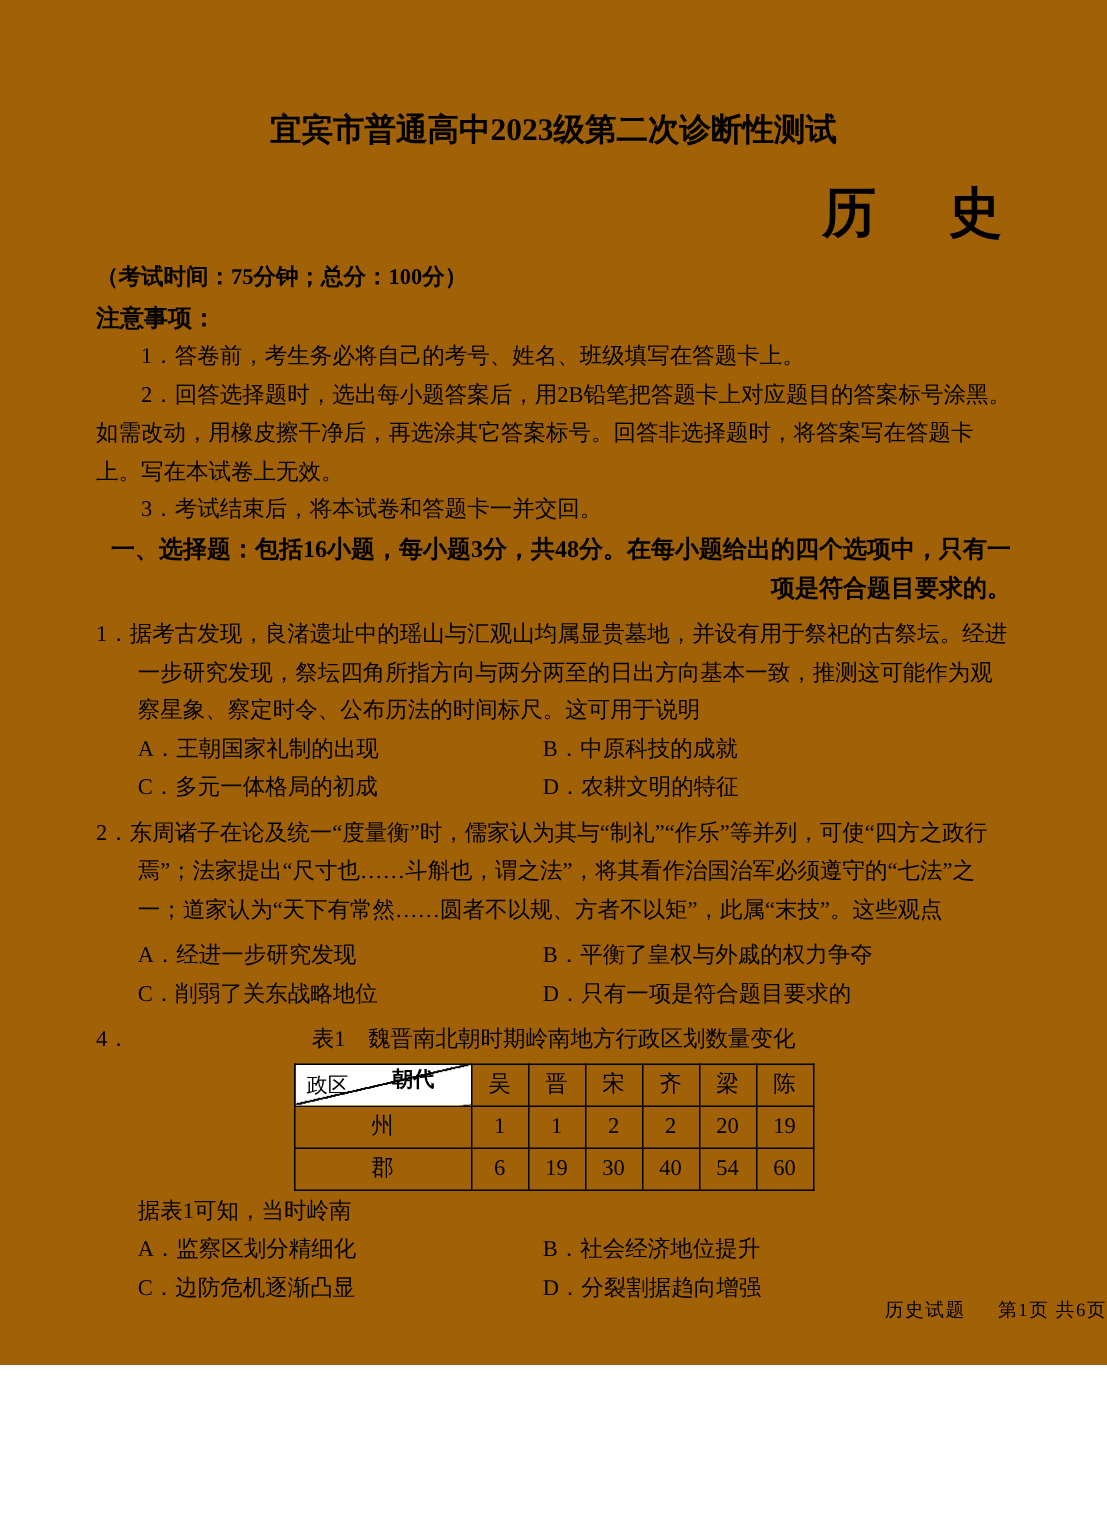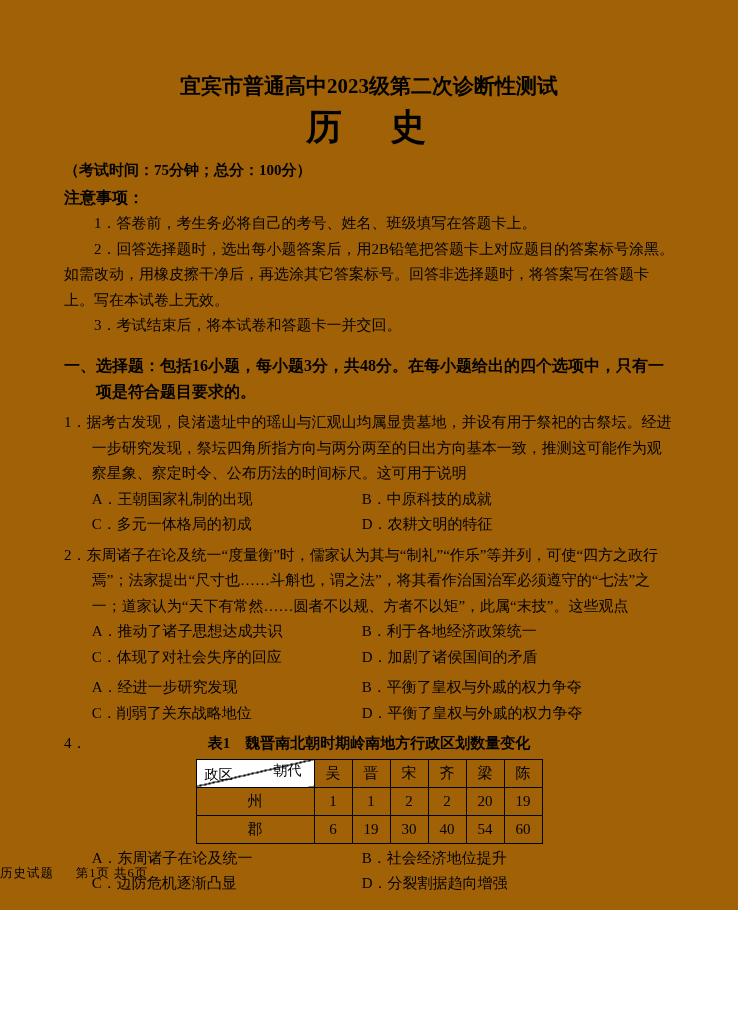--- a/index.html
+++ b/index.html
@@ -17,65 +17,66 @@
     position: relative;
     overflow: hidden;
   }
   .title {
     text-align: center;
     font-weight: bold;
     font-size: 21px;
     line-height: 1.35;
   }
   .subject {
-    text-align: center;
+    text-align: right;
     font-weight: bold;
     font-size: 36px;
     letter-spacing: 6px;
     line-height: 1.25;
-    margin-top: 5px;
+    margin-top: 20px;
   }
   .exam-info {
     font-weight: bold;
     font-size: 15px;
     margin-top: 8px;
   }
   .notice-head {
     font-weight: bold;
     font-size: 16px;
     margin-top: 0;
   }
   .notice {
     text-indent: 2em;
   }
   .section-heading {
     font-weight: bold;
     font-size: 16px;
-    margin-top: 14px;
+    margin-top: 0;
     padding-left: 2em;
     text-indent: -2em;
     line-height: 1.65;
+    text-align: right;
   }
   .question { margin-top: 5px; }
   .stem {
     padding-left: 1.85em;
     text-indent: -1.85em;
   }
   .opts {
     display: grid;
     grid-template-columns: 270px 1fr;
     padding-left: 1.85em;
   }
   .q4-head {
     position: relative;
     text-align: center;
     margin-top: 5px;
   }
   .q4-num { position: absolute; left: 0; top: 0; }
-  .q4-caption { font-weight: bold; }
+  .q4-caption { font-weight: normal; }
   table.admin-table {
     border-collapse: collapse;
     margin: 2px auto 2px auto;
     font-size: 15px;
   }
   table.admin-table td {
     border: 1px solid #000;
     text-align: center;
     height: 28px;
     min-width: 38px;
@@ -84,28 +85,28 @@
   td.diag {
     width: 118px;
     position: relative;
     padding: 0;
     background: linear-gradient(to bottom right,
       #ffffff calc(50% - 0.7px),
       #000000 calc(50% - 0.7px),
       #000000 calc(50% + 0.7px),
       #ffffff calc(50% + 0.7px));
   }
-  .corner-top { position: absolute; top: 0px; right: 12px; font-size: 14px; line-height: 1.6; }
+  .corner-top { position: absolute; top: 0px; right: 24px; font-size: 14px; line-height: 1.6; font-weight: bold; }
   .corner-bottom { position: absolute; bottom: 0px; left: 8px; font-size: 14px; line-height: 1.6; }
   .post-table { padding-left: 1.85em; }
   .footer {
     position: absolute;
     left: 0; right: 0;
     bottom: 26px;
-    text-align: left;
+    text-align: right;
     font-size: 12.5px;
     letter-spacing: 1px;
   }
   .footer span + span { margin-left: 1.4em; }
 </style>
 </head>
 <body>
 
 <div class="page">
 
@@ -125,34 +126,28 @@
     <div class="opts">
       <span>A．王朝国家礼制的出现</span>
       <span>B．中原科技的成就</span>
       <span>C．多元一体格局的初成</span>
       <span>D．农耕文明的特征</span>
     </div>
   </div>
 
   <div class="question">
     <p class="stem">2．东周诸子在论及统一“度量衡”时，儒家认为其与“制礼”“作乐”等并列，可使“四方之政行焉”；法家提出“尺寸也……斗斛也，谓之法”，将其看作治国治军必须遵守的“七法”之一；道家认为“天下有常然……圆者不以规、方者不以矩”，此属“末技”。这些观点</p>
-    <div class="opts">
-      <span>A．推动了诸子思想达成共识</span>
-      <span>B．利于各地经济政策统一</span>
-      <span>C．体现了对社会失序的回应</span>
-      <span>D．加剧了诸侯国间的矛盾</span>
-    </div>
   </div>
 
   <div class="question">
     <div class="opts">
       <span>A．经进一步研究发现</span>
       <span>B．平衡了皇权与外戚的权力争夺</span>
       <span>C．削弱了关东战略地位</span>
-      <span>D．平衡了皇权与外戚的权力争夺</span>
+      <span>D．只有一项是符合题目要求的</span>
     </div>
   </div>
 
   <div class="question">
     <div class="q4-head">
       <span class="q4-num">4．</span>
       <span class="q4-caption">表1　魏晋南北朝时期岭南地方行政区划数量变化</span>
     </div>
 
     <table class="admin-table">
@@ -183,23 +178,24 @@
           <td>6</td>
           <td>19</td>
           <td>30</td>
           <td>40</td>
           <td>54</td>
           <td>60</td>
         </tr>
       </tbody>
     </table>
 
+    <p class="post-table">据表1可知，当时岭南</p>
 
     <div class="opts">
-      <span>A．东周诸子在论及统一</span>
+      <span>A．监察区划分精细化</span>
       <span>B．社会经济地位提升</span>
       <span>C．边防危机逐渐凸显</span>
       <span>D．分裂割据趋向增强</span>
     </div>
   </div>
 
   <div class="footer">
     <span>历史试题</span>
     <span>第1页 共6页</span>
   </div>

